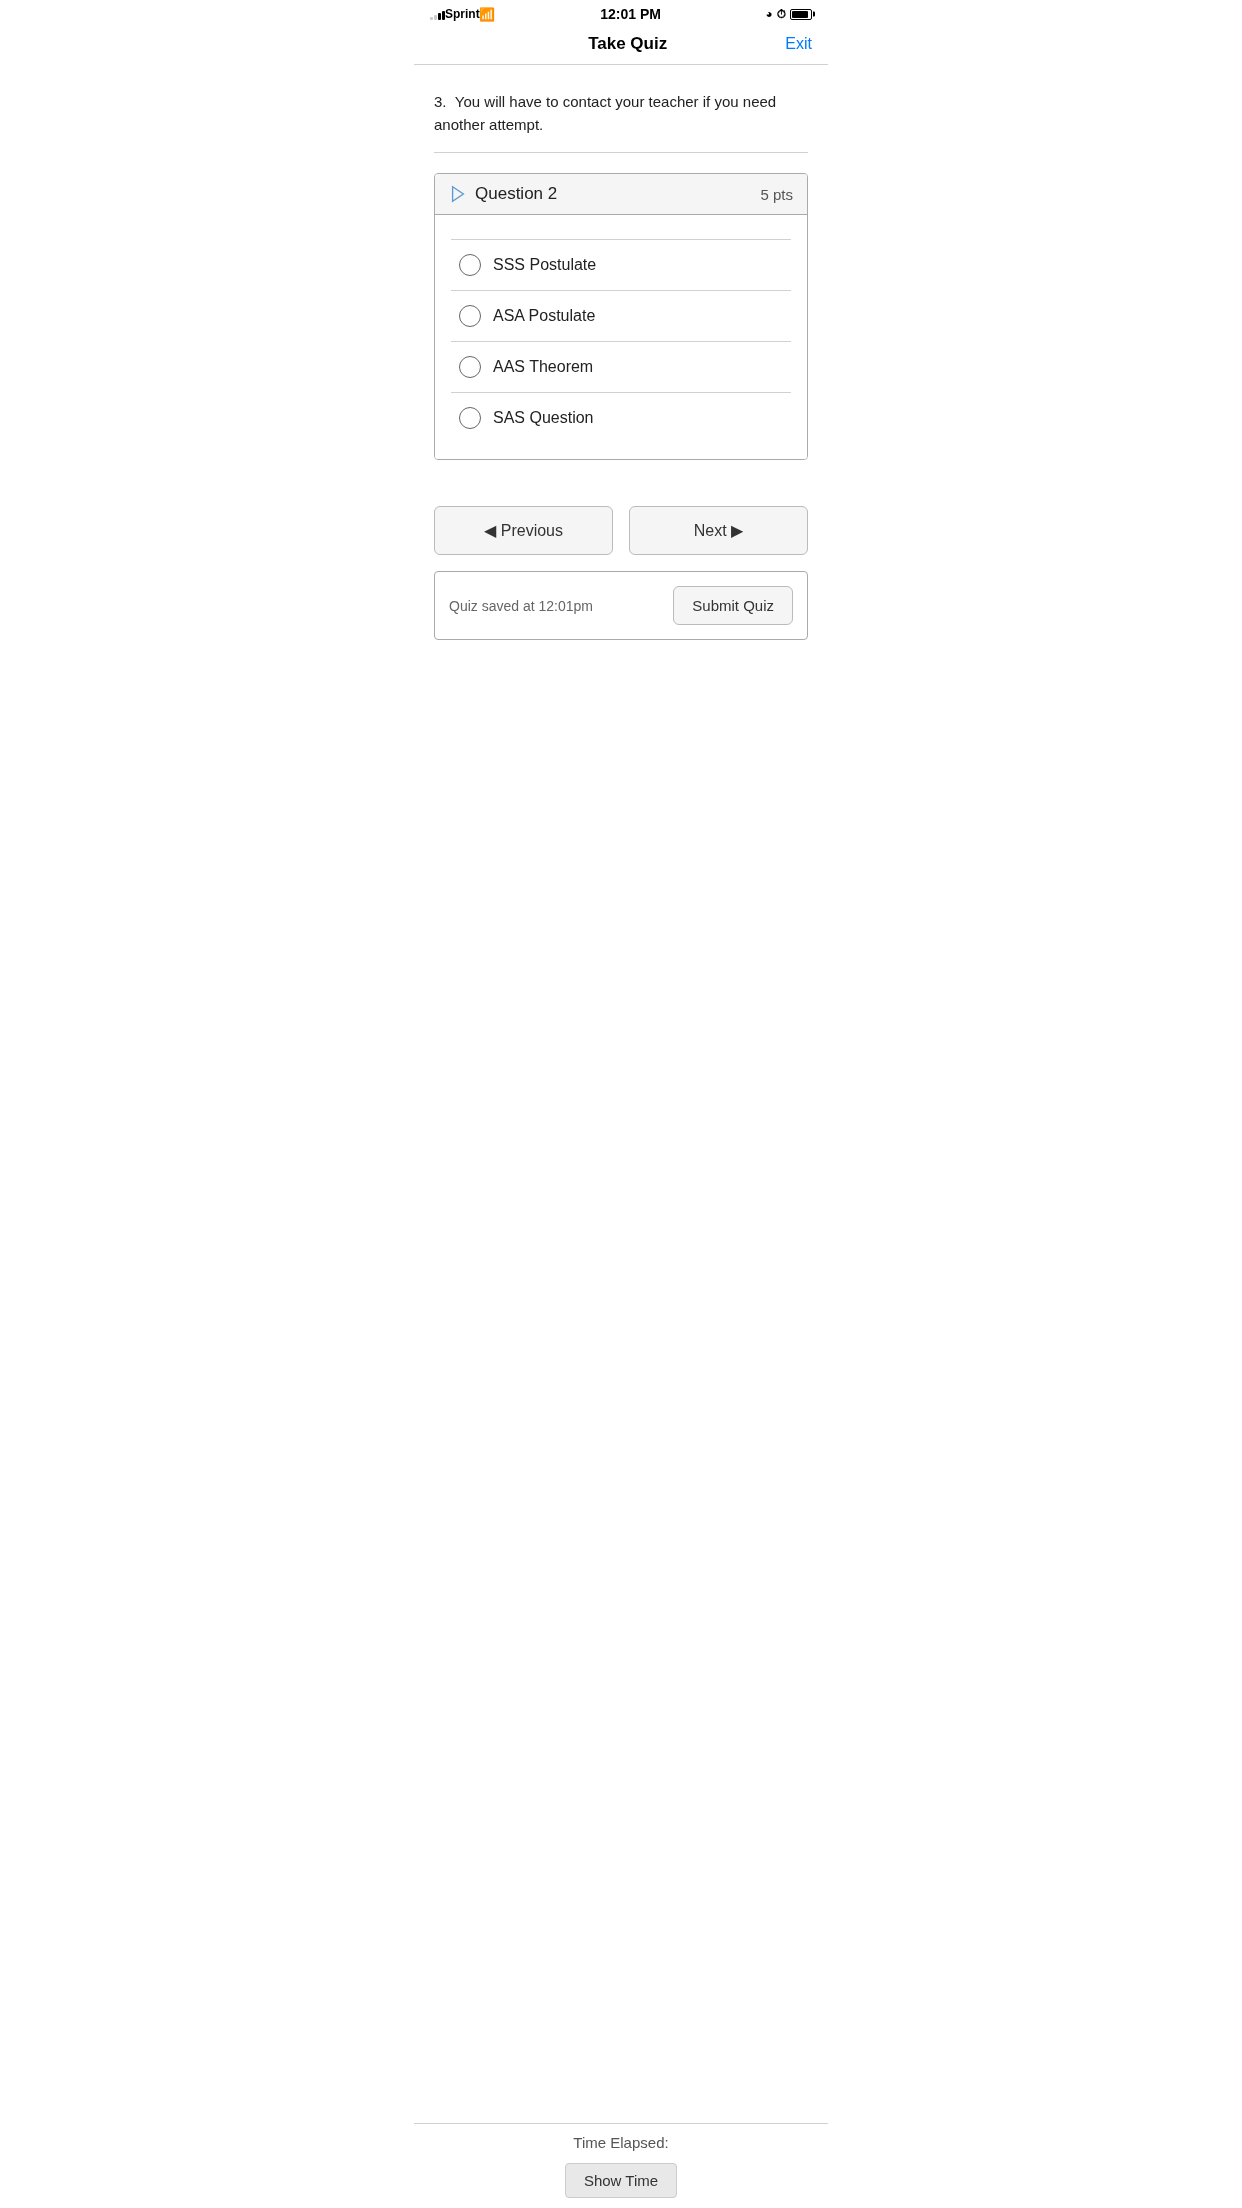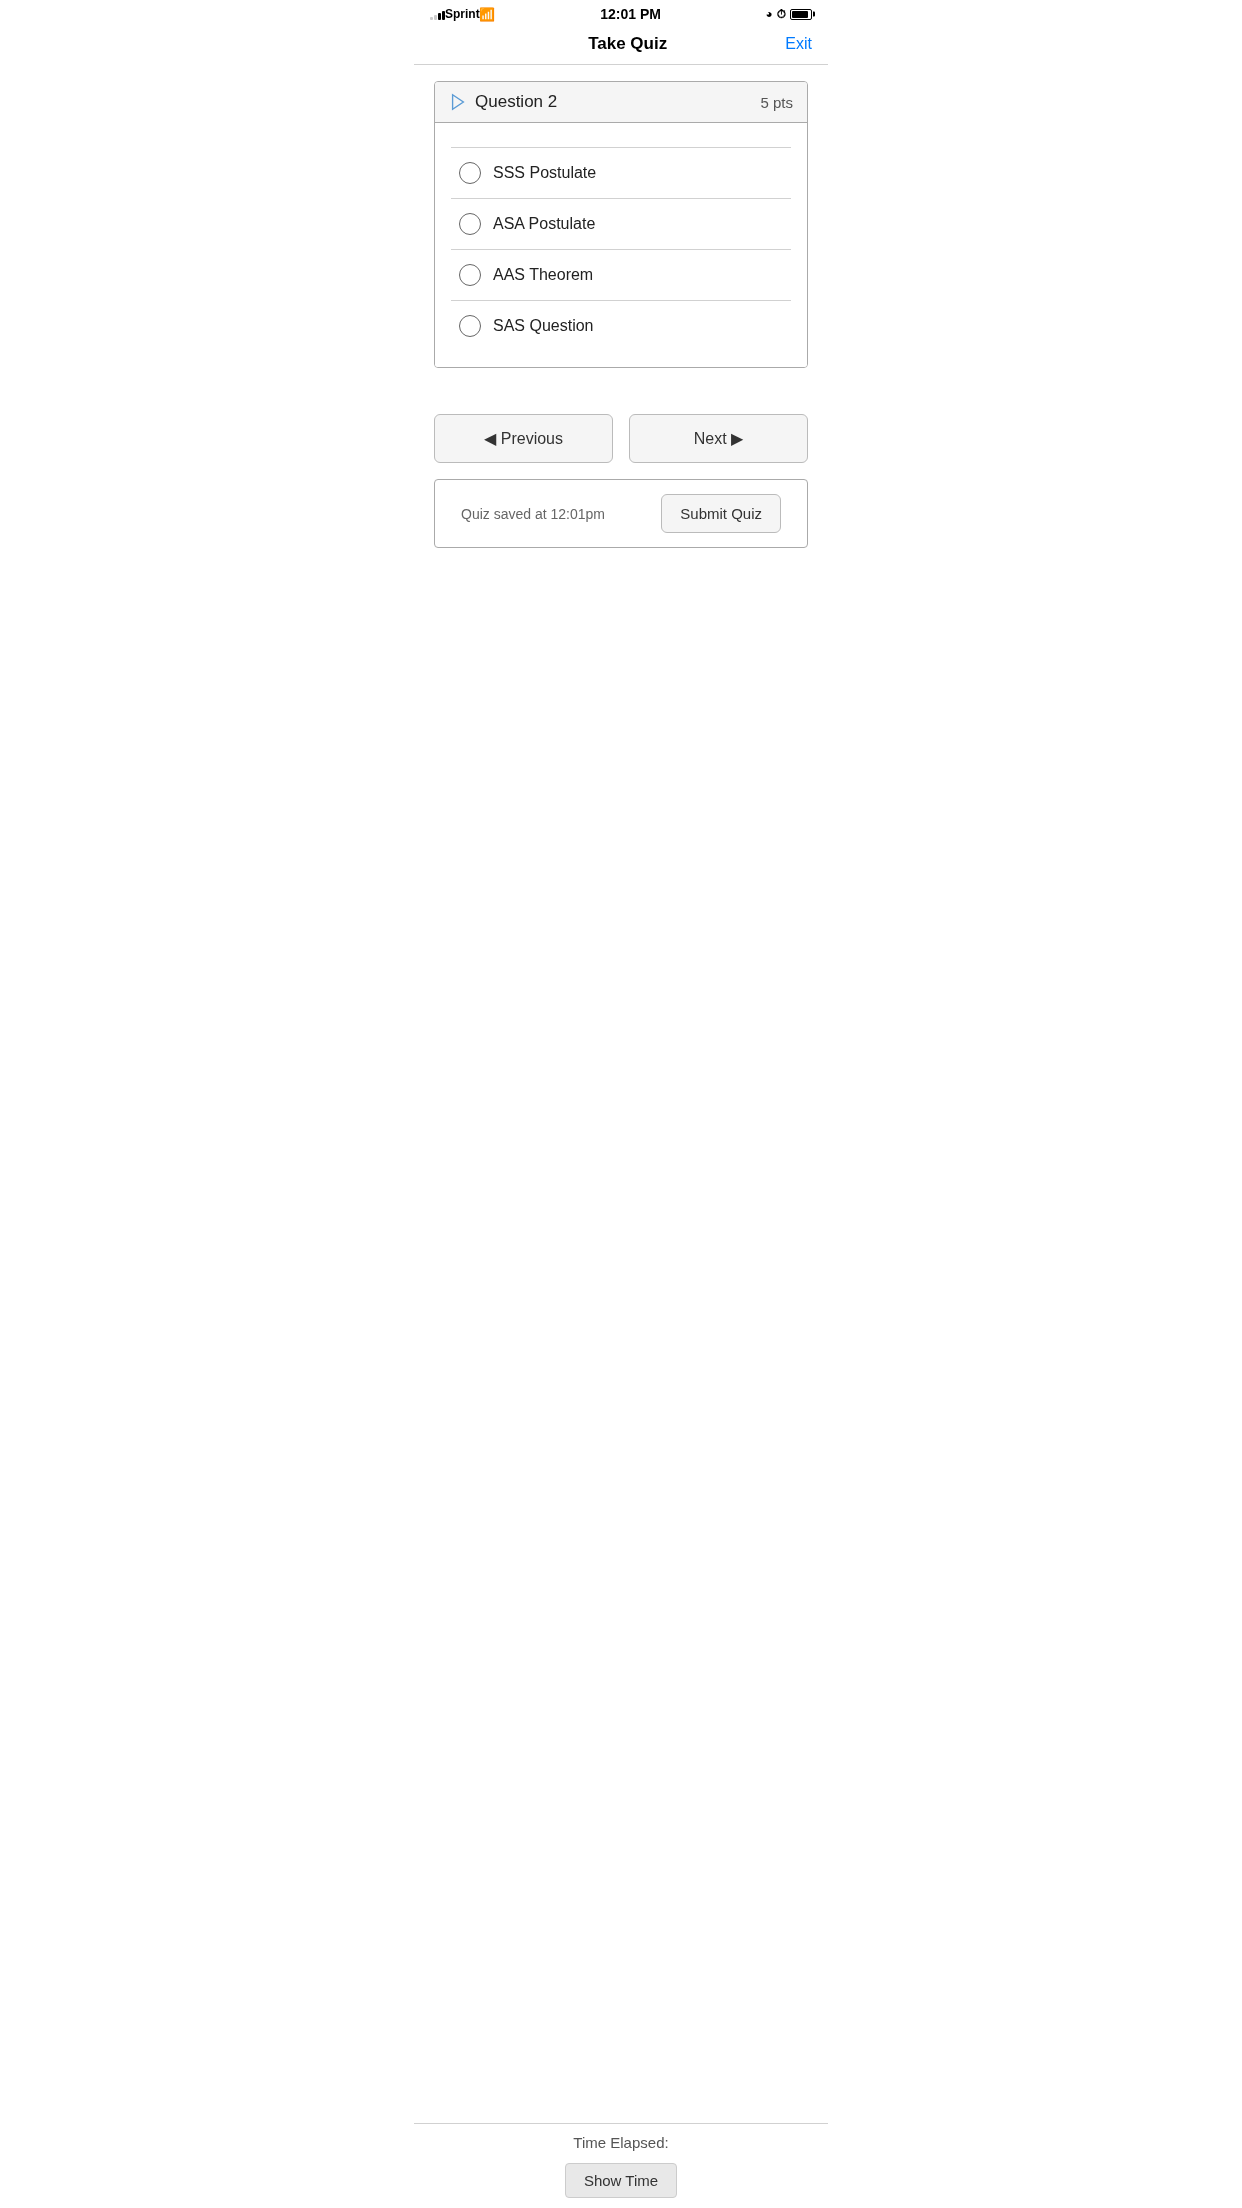--- a/index.html
+++ b/index.html
@@ -219,21 +219,21 @@
     }
 
     
     .save-bar {
       margin: 0 20px 16px;
       border: 1px solid #aaa;
       border-radius: 4px;
       display: flex;
       justify-content: space-between;
       align-items: center;
-      padding: 14px 26px;
+      padding: 14px 14px;
     }
     .save-text {
       font-size: 14px;
       color: #666;
     }
     .submit-btn {
       padding: 10px 18px;
       border: 1.5px solid #bbb;
       border-radius: 6px;
       background: #f5f5f5;
@@ -301,20 +301,24 @@
 </div>
 
 <div class="nav-bar">
   <div style="width:40px"></div>
   <span class="nav-title">Take Quiz</span>
   <button class="nav-exit">Exit</button>
 </div>
 
 <div class="content">
 
+  <div class="instructions">
+    <span class="item-num">3.</span>
+    &nbsp;<span>You will have to contact your teacher if you need another attempt.</span>
+  </div>
 
   <div class="question-card">
     <div class="question-header">
       <div class="question-header-left">
         <svg class="question-flag-icon" viewBox="0 0 20 20" fill="none" xmlns="http://www.w3.org/2000/svg">
           <polygon points="4,2 16,10 4,18" fill="none" stroke="#5b9bd5" stroke-width="1.5"></polygon>
         </svg>
         <span class="question-label">Question 2</span>
       </div>
       <span class="question-pts">5 pts</span>

